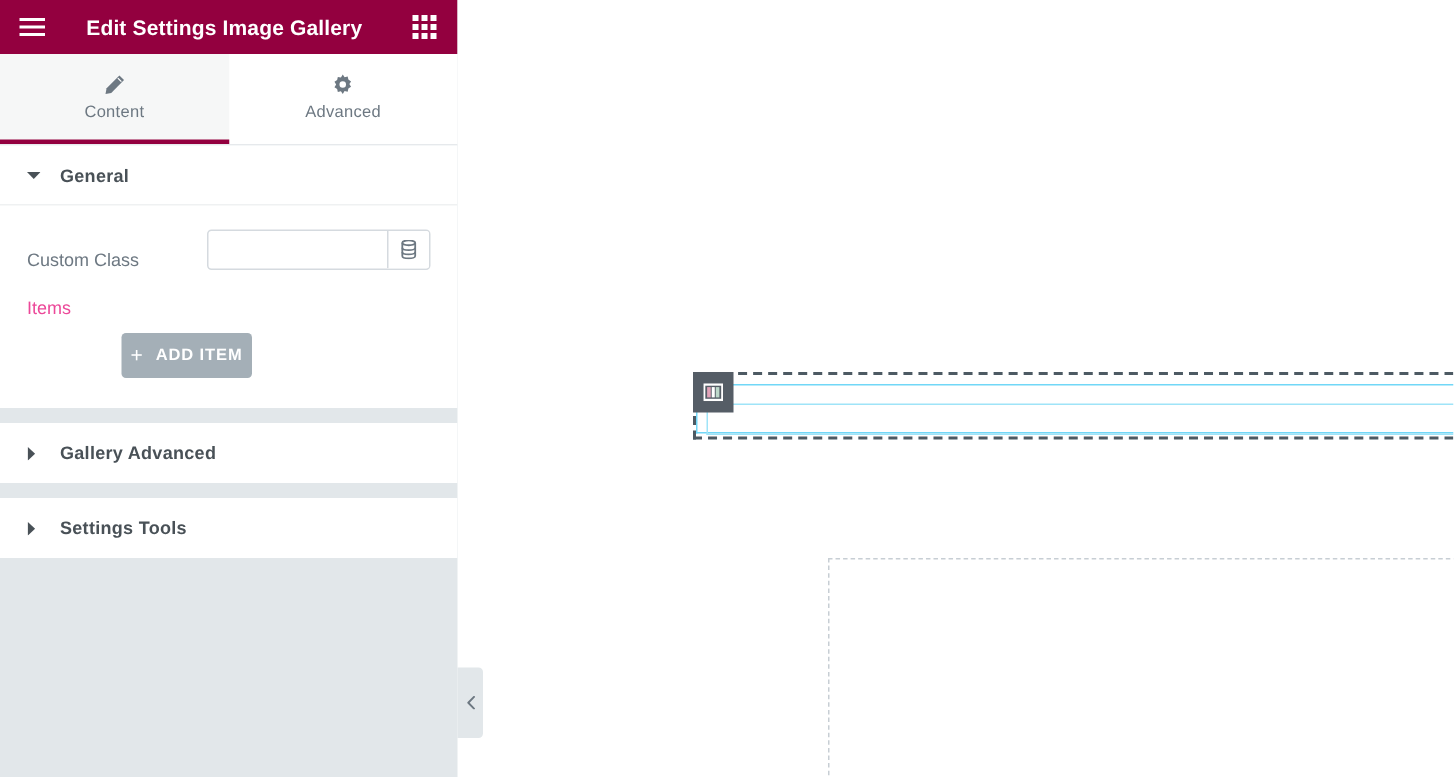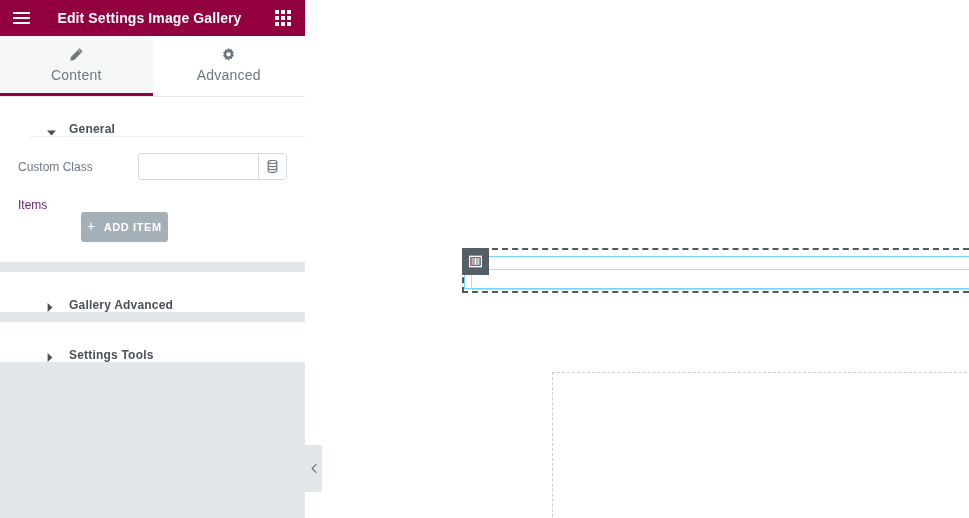--- a/index.html
+++ b/index.html
@@ -184,41 +184,40 @@
     background: #f6f7f7;
     border-bottom: 3px solid #93003f;
   }
   .tab-icon {
     width: 15px;
     height: 15px;
     display: block;
     color: #6d7882;
   }
   .tab-label {
-    font-size: 14px;
+    font-size: 11px;
     color: #6d7882;
     letter-spacing: .2px;
     text-align: center;
   }
 
   
   .section {
     background: #ffffff;
   }
   .section + .section {
     margin-top: 10px;
   }
   .section-head {
     display: flex;
-    align-items: flex-end;
+    align-items: center;
     height: 40px;
     padding: 0 18px;
     cursor: pointer;
     box-sizing: border-box;
-    margin-left: 29px;
   }
   .section-head.open {
     border-bottom: 1px solid #eff1f2;
   }
   .caret {
     width: 10px;
     margin-right: 12px;
     display: flex;
     align-items: center;
     justify-content: flex-start;
@@ -231,21 +230,21 @@
     color: #495157;
     letter-spacing: .2px;
   }
   .section-body {
     padding: 16px 18px 20px 18px;
   }
 
   
   .control-row {
     display: flex;
-    align-items: center;
+    align-items: flex-end;
     margin-bottom: 18px;
   }
   .control-label {
     font-size: 12px;
     color: #6d7882;
     flex: 0 0 120px;
   }
   .input-group {
     display: flex;
     align-items: stretch;
@@ -275,21 +274,22 @@
     display: flex;
     align-items: center;
     justify-content: center;
     cursor: pointer;
     color: #6d7882;
   }
   .dynamic-btn svg { display: block; }
 
   .items-label {
     font-size: 12px;
-    color: #701a75;
+    color: #ec4899;
+    margin-bottom: 10px;
   }
   .add-item-btn {
     display: flex;
     align-items: center;
     justify-content: center;
     gap: 8px;
     margin-left: 63px;
     height: 30px;
     background: #a4afb7;
     color: #ffffff;

